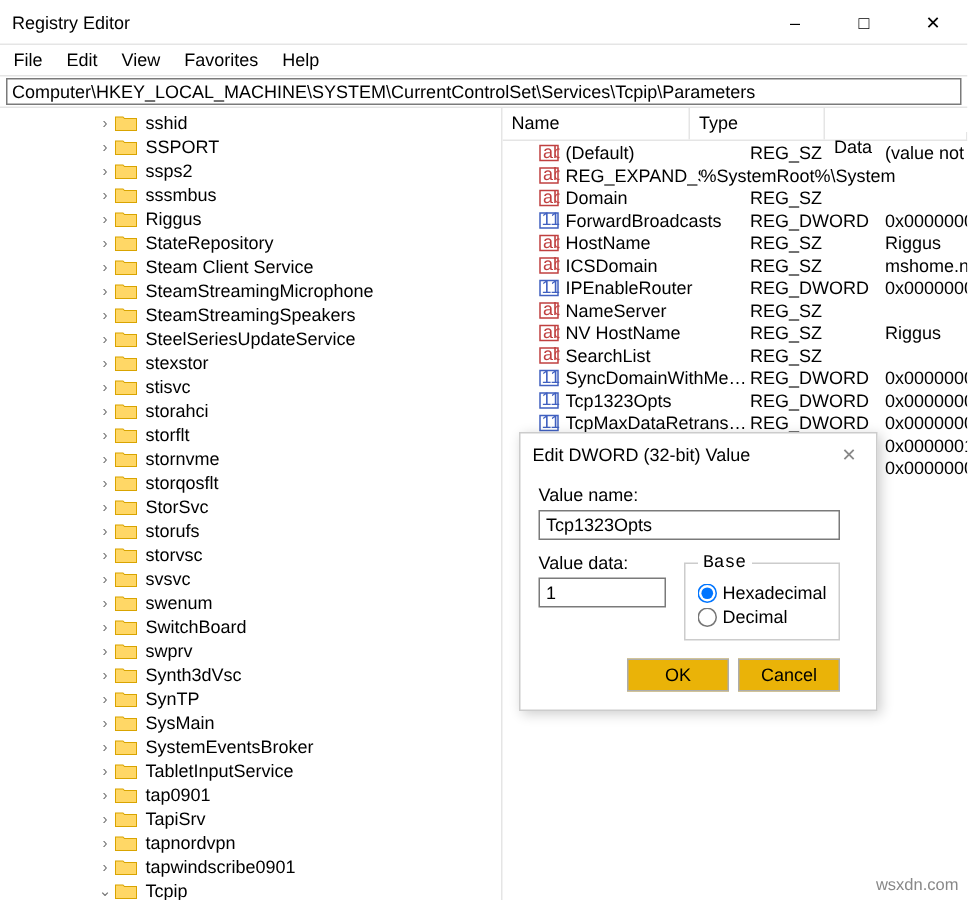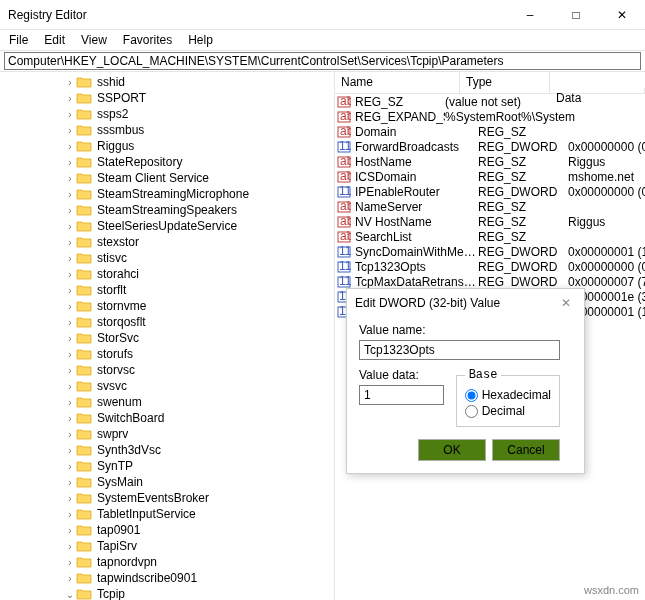--- a/index.html
+++ b/index.html
@@ -26,40 +26,40 @@
 .folder-icon svg { width: 16px; height: 14px; }
 .tree-label { padding: 0 2px; }
 
 .list-header { display: flex; height: 22px; border-bottom: 1px solid #e5e5e5; }
 .list-header div { padding: 3px 6px; border-right: 1px solid #e5e5e5; }
 .col-name { width: 125px; }
 .col-type { width: 90px; }
 .col-data { flex: 1; margin-top: 16px; }
 
 .list-body { }
-.list-row { display: flex; align-items: center; height: 15px; padding-left: 2px; }
+.list-row { display: flex; align-items: center; height: 15px; padding-left: 2px; margin-left: 22px; }
 .val-icon { width: 16px; height: 14px; margin-right: 2px; display: inline-flex; }
 .val-icon svg { width: 14px; height: 14px; }
 .list-row .c1 { width: 123px; white-space: nowrap; overflow: hidden; text-overflow: ellipsis; }
 .list-row .c2 { width: 90px; white-space: nowrap; overflow: hidden; }
 .list-row .c3 { flex: 1; white-space: nowrap; overflow: hidden; }
 
 .dialog { position: absolute; left: 346px; top: 288px; width: 239px; background: #fff; border: 1px solid #ccc; box-shadow: 2px 2px 8px rgba(0,0,0,0.2); }
 .dlg-title { height: 28px; display: flex; align-items: center; justify-content: space-between; padding: 0 8px; color: #333; }
 .dlg-close { width: 20px; text-align: center; color: #888; cursor: pointer; }
 .dlg-body { padding: 6px 24px 12px 12px; }
 .dlg-body label { display: block; margin-bottom: 3px; }
 .dlg-body input[type=text] { width: 100%; border: 1px solid #7a7a7a; padding: 2px 4px; height: 20px; margin-bottom: 8px; }
 .dlg-row { display: flex; gap: 12px; }
 .dlg-col { flex: 1; }
 .fieldset { border: 1px solid #ccc; padding: 4px 8px 8px 8px; }
 .fieldset legend { padding: 0 4px; font-family: Liberation Mono, monospace; }
 .radio-row { display: flex; align-items: center; gap: 4px; margin-top: 2px; }
 .dlg-buttons { display: flex; justify-content: flex-end; gap: 6px; margin-top: 12px; }
-.dlg-buttons button { width: 68px; height: 22px; border: 1px solid #adadad; background: #4d7c0f; }
+.dlg-buttons button { width: 68px; height: 22px; border: 1px solid #adadad; background: #eab308; }
 
 .watermark { position: absolute; bottom: 4px; right: 6px; color: #888; font-size: 11px; }
 
 ::-webkit-scrollbar { width: 17px; }
 ::-webkit-scrollbar-track { background: #f0f0f0; }
 ::-webkit-scrollbar-thumb { background: #c0c0c0; }
 </style>
 </head>
 <body>
 
@@ -391,20 +391,21 @@
       <div class="col-data">Data</div>
     </div>
     <div class="list-body" id="listbody">
         <div class="list-row">
           <span class="val-icon">
             <svg viewBox="0 0 14 14">
               <rect x="1" y="2" width="12" height="10" fill="#fff" stroke="#c04040"></rect>
               <text x="3" y="10" font-size="7" fill="#c04040">ab</text>
             </svg>
           </span>
+          <span class="c1">(Default)</span>
           <span class="c2">REG_SZ</span>
           <span class="c3">(value not set)</span>
         </div>
         <div class="list-row">
           <span class="val-icon">
             <svg viewBox="0 0 14 14">
               <rect x="1" y="2" width="12" height="10" fill="#fff" stroke="#c04040"></rect>
               <text x="3" y="10" font-size="7" fill="#c04040">ab</text>
             </svg>
           </span>

